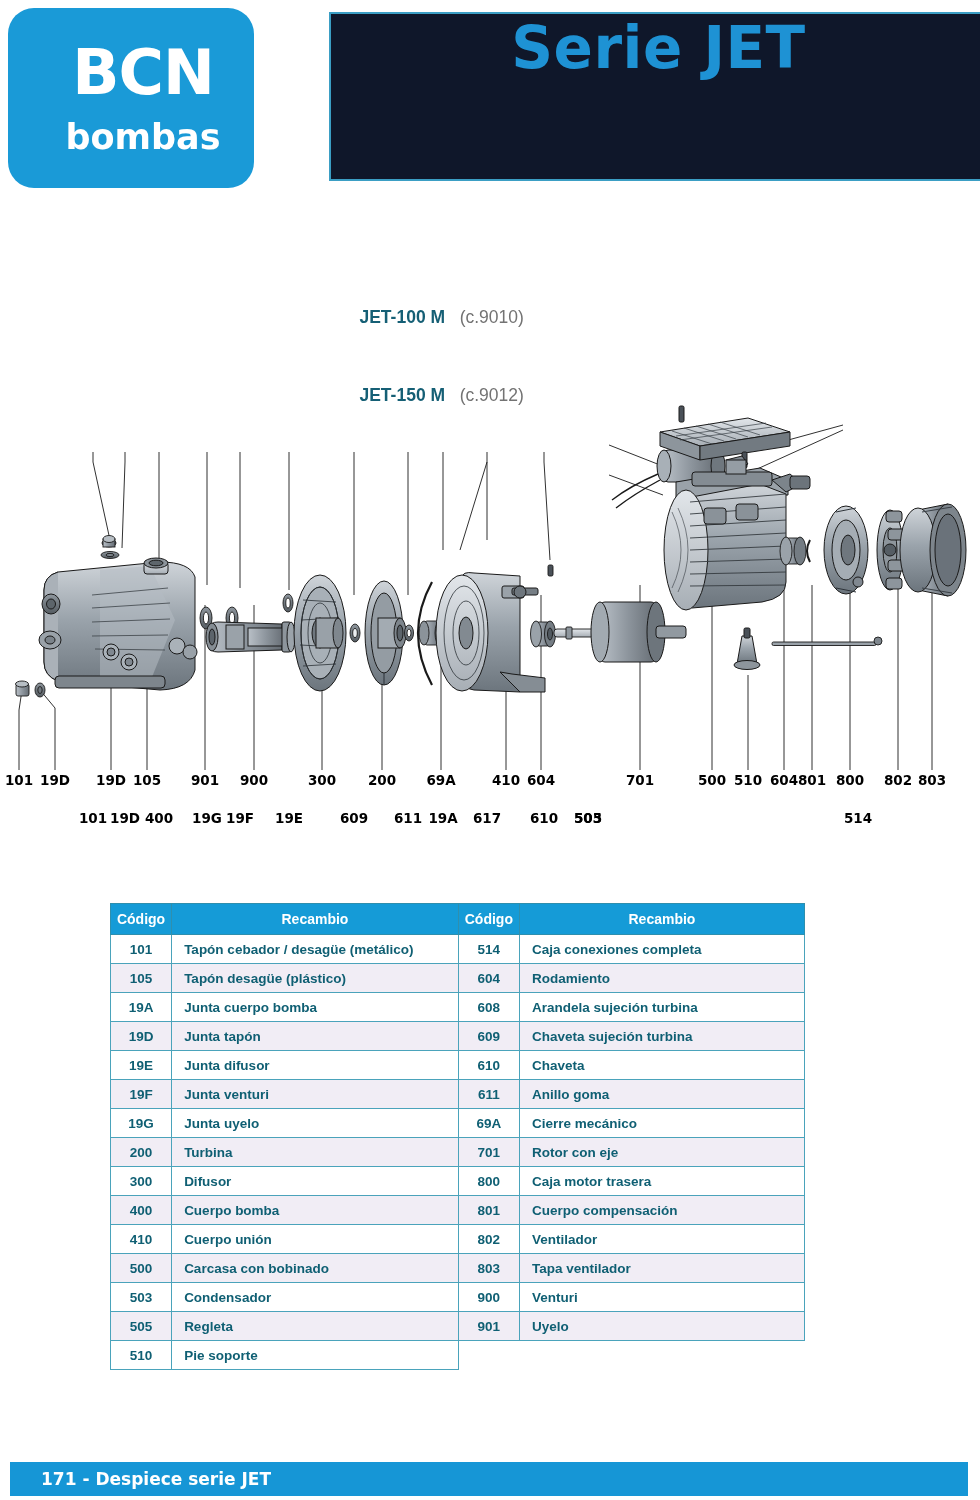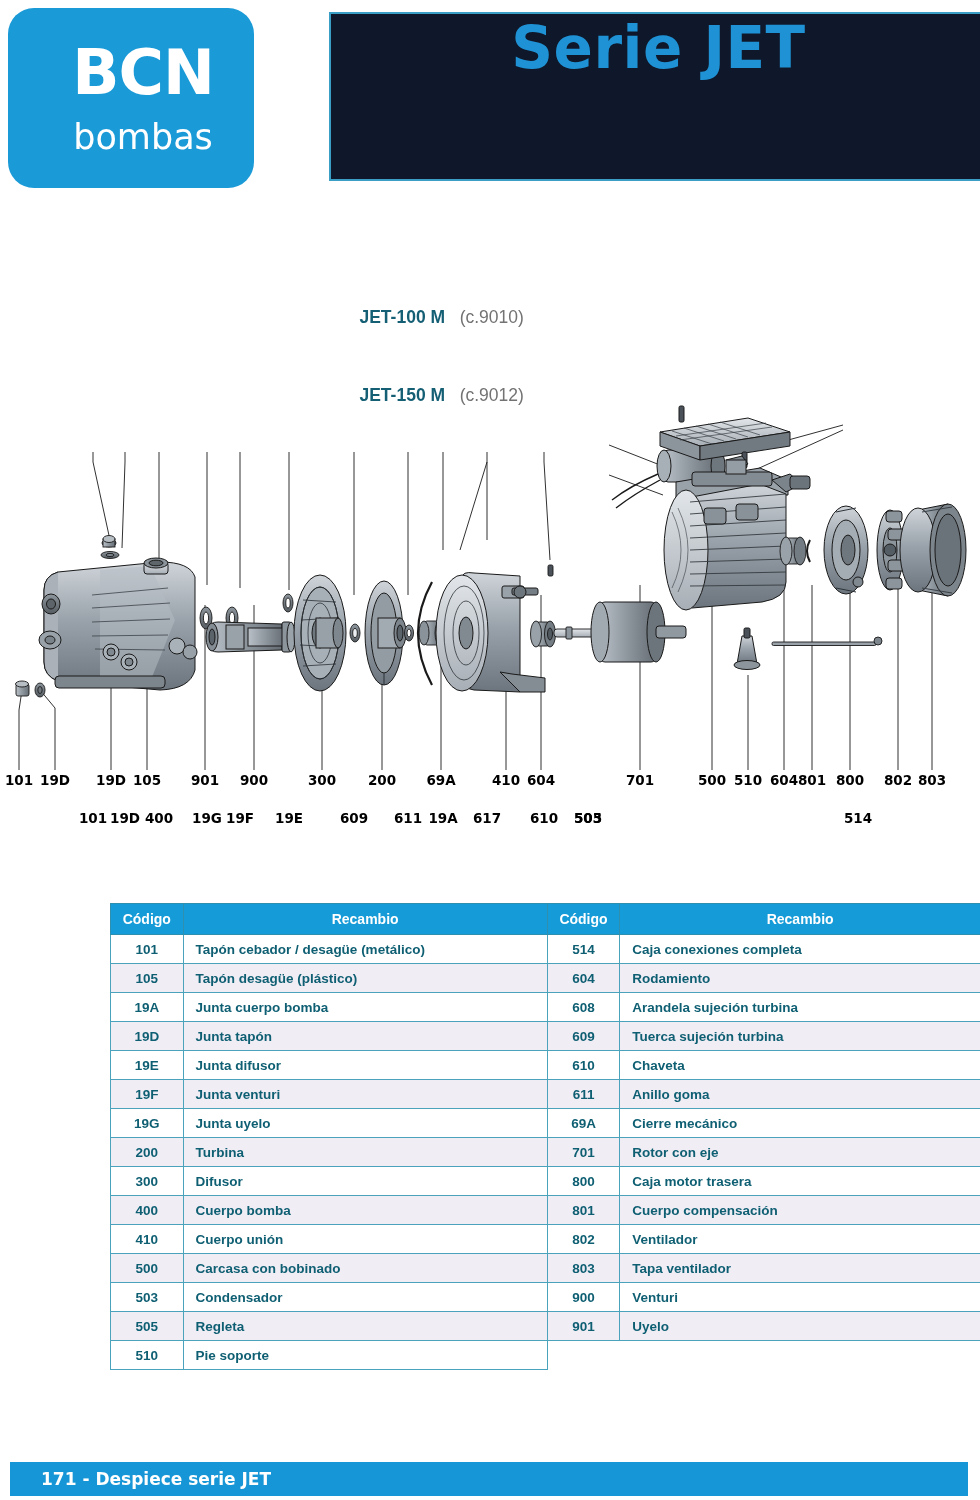--- a/index.html
+++ b/index.html
@@ -37,21 +37,21 @@
     color: #ffffff;
     font-size: 62px;
     font-weight: bold;
     letter-spacing: -1px;
     line-height: 1;
     font-family: "DejaVu Sans", sans-serif;
   }
   #logo-bombas {
     color: #ffffff;
     font-size: 35px;
-    font-weight: normal;
+    font-weight: bold;
     letter-spacing: 0px;
     line-height: 1;
     margin-top: 16px;
     font-family: "DejaVu Sans", sans-serif;
   }
   #title-box {
     position: absolute;
     left: 305px; top: 12px;
     width: 655px; height: 165px;
     border: 2px solid #3b9ec4;
@@ -96,21 +96,21 @@
     color: #000000;
     font-family: "DejaVu Sans", sans-serif;
     white-space: nowrap;
     transform: translateX(-50%);
   }
 
   
   #parts-table {
     position: absolute;
     left: 110px; top: 903px;
-    width: 871px;
+    width: 695px;
     border-collapse: collapse;
     font-size: 13.5px;
   }
   #parts-table th {
     background: #159bd7;
     color: #ffffff;
     font-weight: bold;
     font-size: 14px;
     padding: 7px 0 7px 0;
     border: 1px solid #2e8fae;
@@ -570,21 +570,21 @@
       <tr class="odd">
         <td class="c-code">19A</td>
         <td class="c-name">Junta cuerpo bomba</td>
         <td class="c-code">608</td>
         <td class="c-name">Arandela sujeción turbina</td>
       </tr>
       <tr class="even">
         <td class="c-code">19D</td>
         <td class="c-name">Junta tapón</td>
         <td class="c-code">609</td>
-        <td class="c-name">Tuerca sujeción turbina</td>
+        <td class="c-name">Chaveta sujeción turbina</td>
       </tr>
       <tr class="odd">
         <td class="c-code">19E</td>
         <td class="c-name">Junta difusor</td>
         <td class="c-code">610</td>
         <td class="c-name">Chaveta</td>
       </tr>
       <tr class="even">
         <td class="c-code">19F</td>
         <td class="c-name">Junta venturi</td>

